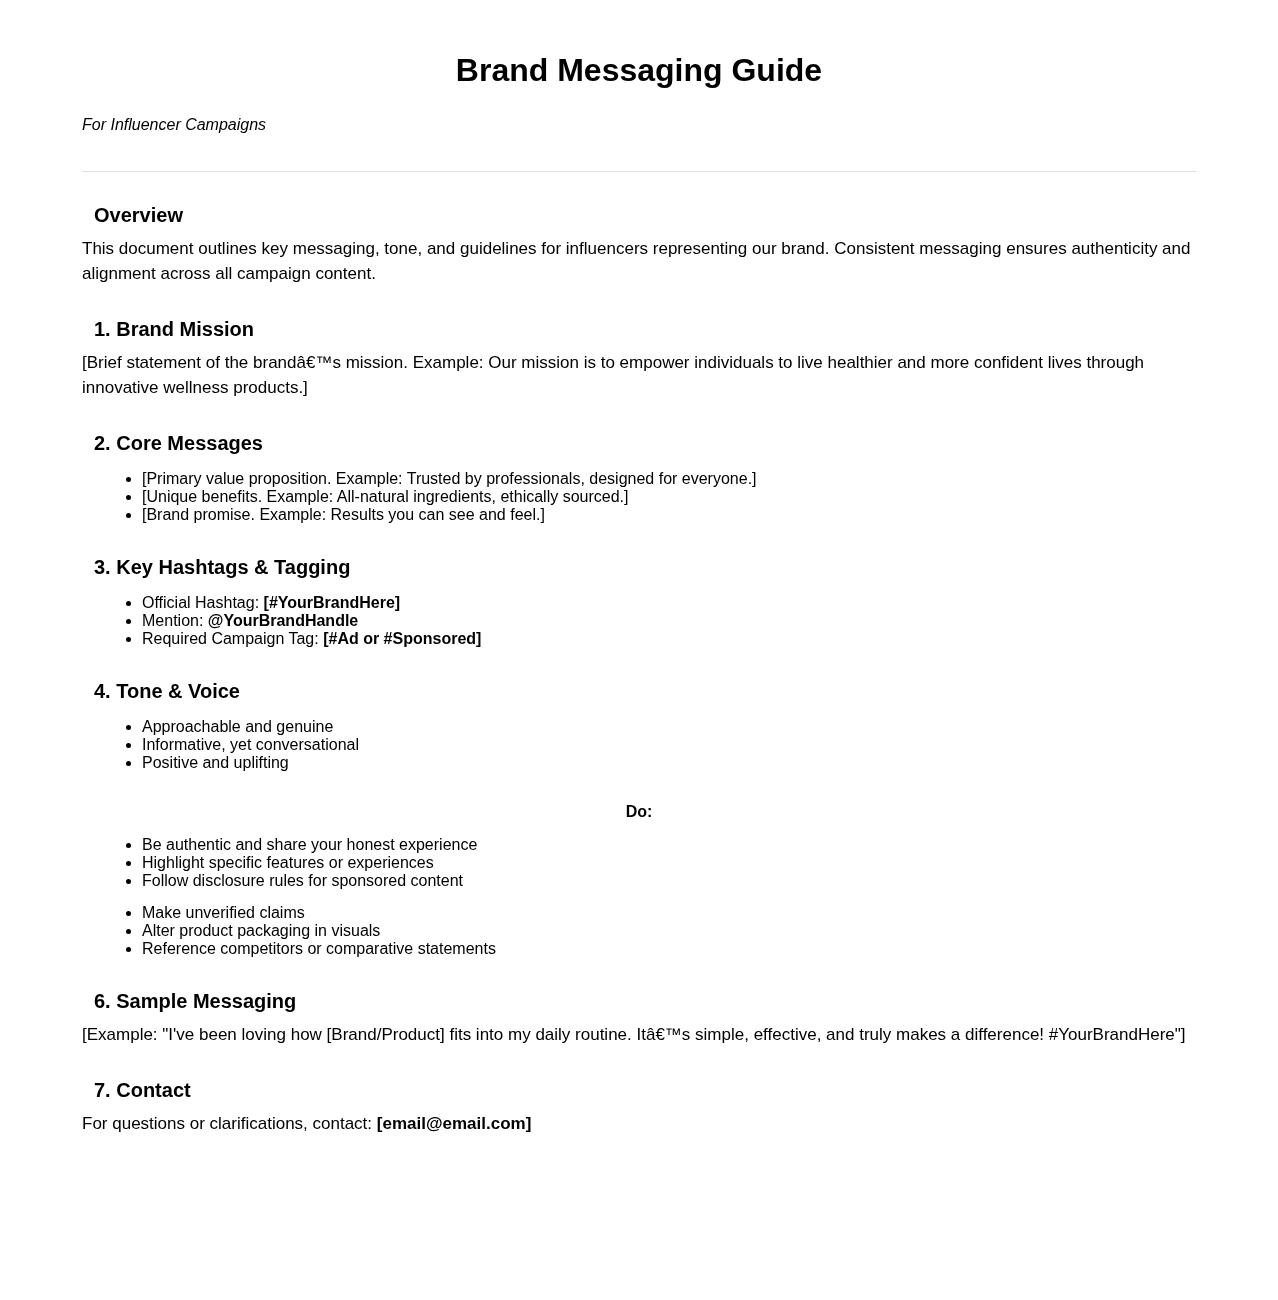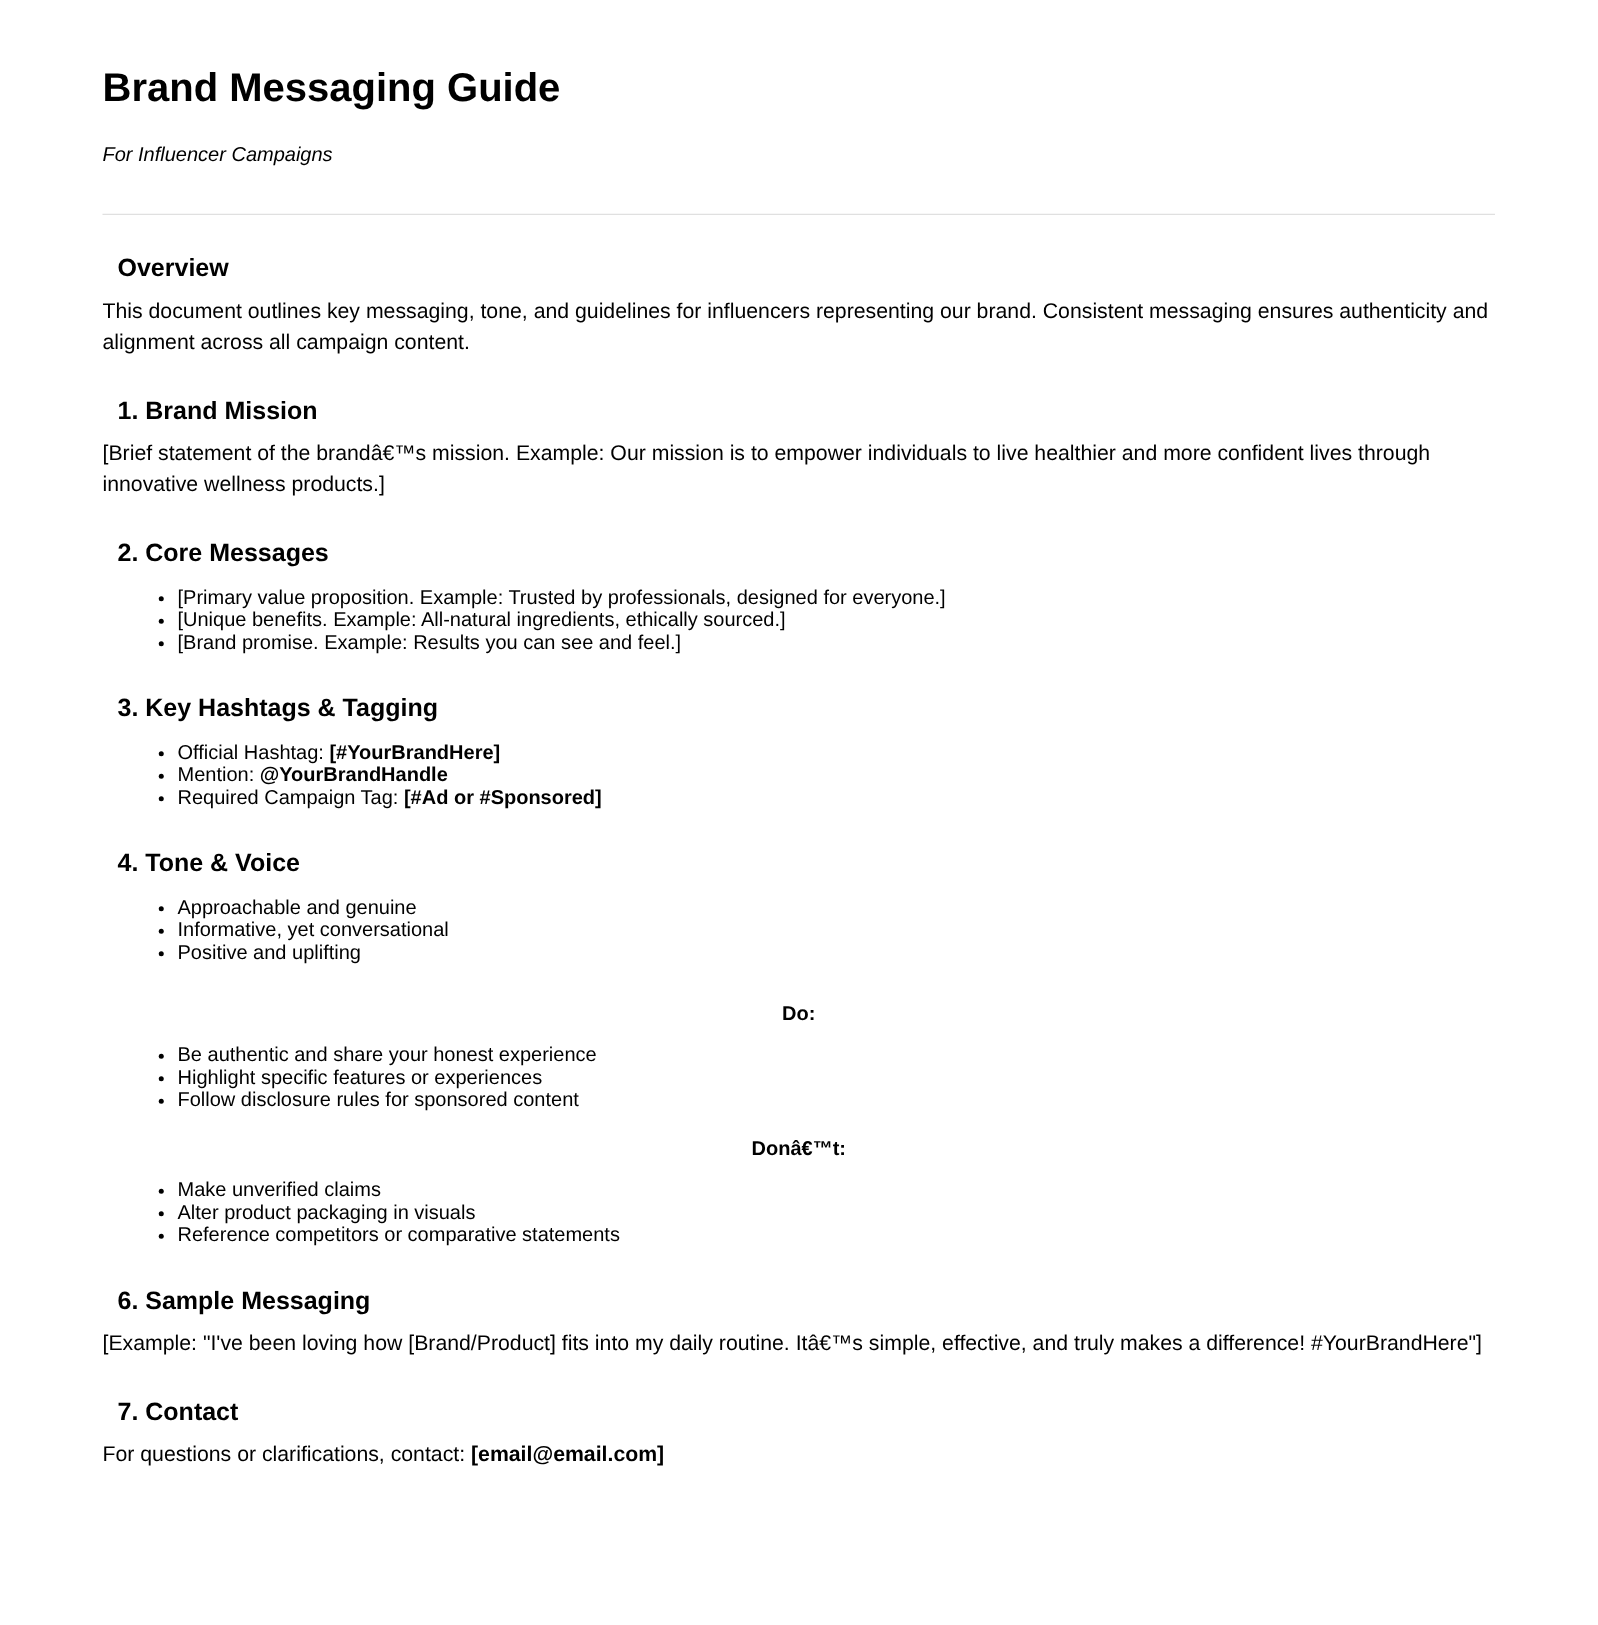--- a/index.html
+++ b/index.html
@@ -3,21 +3,21 @@
 <meta charset="utf-8">
 <style>
   html, body { margin: 0; padding: 0; background: #ffffff; }
   body {
     font-family: "Liberation Sans", sans-serif;
     color: #000;
     width: 1278px;
     min-height: 1300px;
   }
   .page { padding: 50px 82px 60px 82px; }
-  h1 { font-size: 32px; font-weight: bold; margin: 0; line-height: 40px; }
+  h1 { font-size: 32px; font-weight: bold; margin: 0; line-height: 40px; text-align: center; }
   .subtitle { font-style: italic; font-size: 16px; margin: 25px 0 0 0; line-height: 20px; }
   hr { border: none; border-top: 1px solid #e0e0e0; margin: 36px 0 30px 0; }
   h2 { font-size: 20px; font-weight: bold; margin: 0 0 8px 12px; line-height: 26px; }
   section { margin-bottom: 30px; }
   p { font-size: 17px; line-height: 25px; margin: 0; }
   ul { margin: 14px 0 0 0; padding-left: 60px; font-size: 16px; line-height: 18px; }
   ul li { margin: 0; }
   .sub-label { font-weight: bold; font-size: 16px; margin: 8px 0 0 0; line-height: 20px; text-align: center; }
   .sub-label + ul { margin-top: 14px; }
   .after-list-label { margin-top: 20px; }
@@ -68,21 +68,20 @@
     </ul>
   </section>
 
   <section>
     <p class="sub-label">Do:</p>
     <ul>
       <li>Be authentic and share your honest experience</li>
       <li>Highlight specific features or experiences</li>
       <li>Follow disclosure rules for sponsored content</li>
     </ul>
-    <p class="sub-label after-list-label">Donâ€™t:</p>
     <ul>
       <li>Make unverified claims</li>
       <li>Alter product packaging in visuals</li>
       <li>Reference competitors or comparative statements</li>
     </ul>
   </section>
 
   <section>
     <h2>6. Sample Messaging</h2>
     <p>[Example: "I've been loving how [Brand/Product] fits into my daily routine. Itâ€™s simple, effective, and truly makes a difference! #YourBrandHere"]</p>

